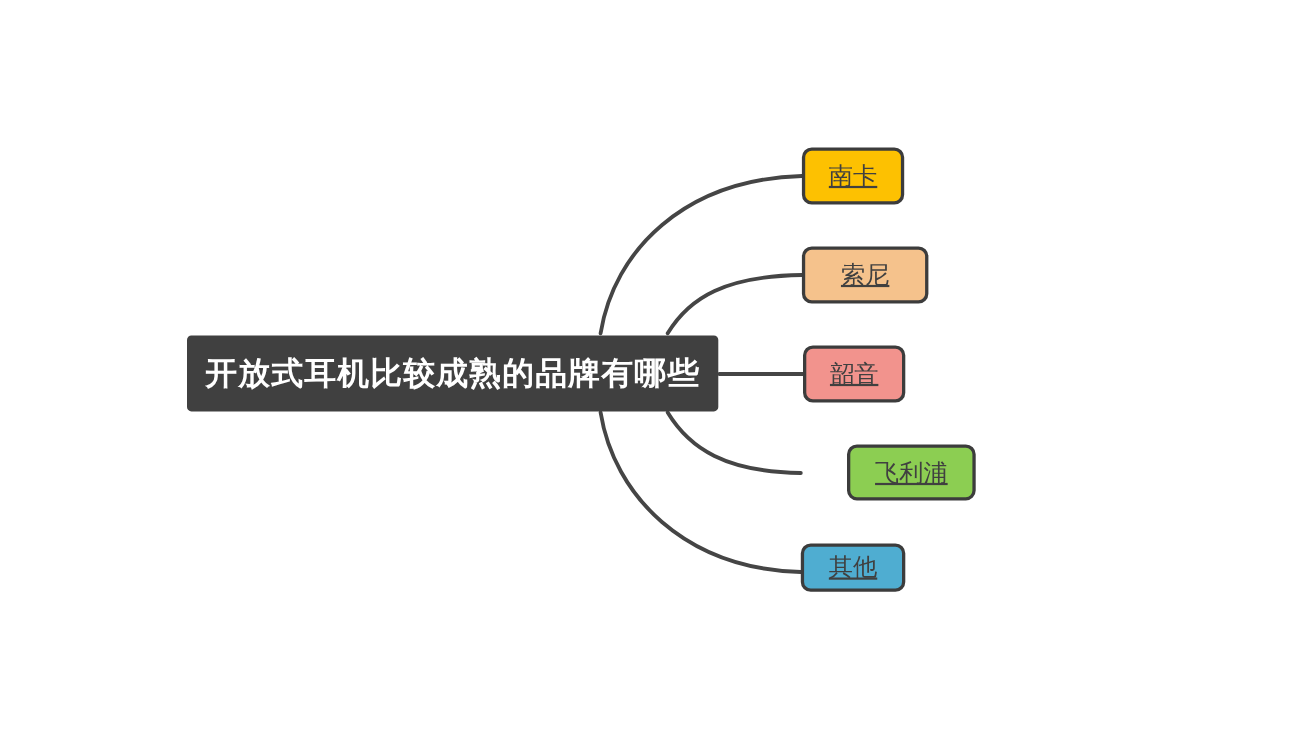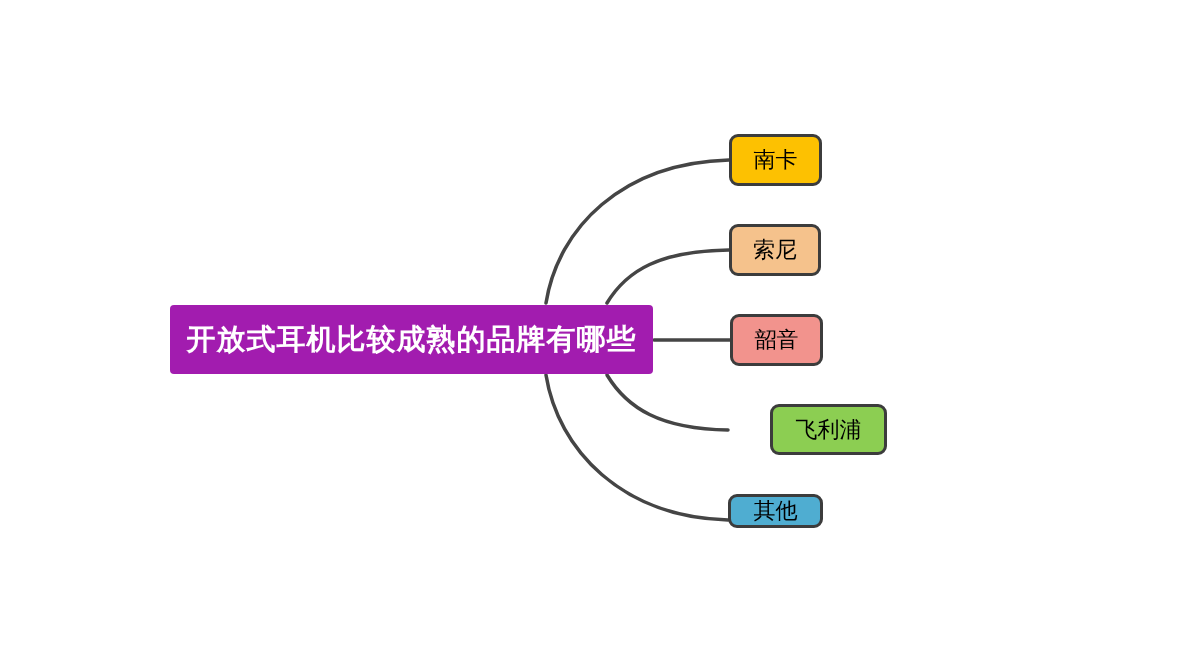--- a/index.html
+++ b/index.html
@@ -45,43 +45,44 @@
     font-size: 29px;
     font-weight: bold;
     letter-spacing: 1px;
     white-space: nowrap;
   }
   .branch-node {
     border: 3px solid #3c3c3c;
     border-radius: 9px;
     font-size: 22px;
     font-weight: 500;
-    color: #000000;
+    color: #404040;
     white-space: nowrap;
+    text-decoration: underline;
   }
   .branch-0 { left: 729px; top: 134px; width: 93px;  height: 52px; }
-  .branch-1 { left: 729px; top: 224px; width: 92px;  height: 52px; }
+  .branch-1 { left: 729px; top: 224px; width: 115px;  height: 52px; }
   .branch-2 { left: 730px; top: 314px; width: 93px;  height: 52px; }
   .branch-3 { left: 728px; top: 404px; width: 117px; height: 51px; }
-  .branch-4 { left: 728px; top: 494px; width: 95px;  height: 34px; }
+  .branch-4 { left: 728px; top: 494px; width: 95px;  height: 44px; }
 </style>
 </head>
 <body>
 
 <div class="canvas" style="background-color: rgb(255, 255, 255);">
 
   <svg class="connectors" viewBox="0 0 1182 669" xmlns="http://www.w3.org/2000/svg">
     <path d="M 546 303 C 558 228 622 163 729 160" style="stroke: rgb(69, 69, 69);"></path>
     <path d="M 607 303 C 627 270 660 251 729 250" style="stroke: rgb(69, 69, 69);"></path>
     <path d="M 654 340 L 730 340" style="stroke: rgb(69, 69, 69);"></path>
     <path d="M 607 375 C 627 408 660 429 728 430" style="stroke: rgb(69, 69, 69);"></path>
     <path d="M 546 375 C 558 450 622 517 728 520" style="stroke: rgb(69, 69, 69);"></path>
   </svg>
 
-  <div class="node root-node" style="background-color: #a21caf; color: rgb(255, 255, 255);">开放式耳机比较成熟的品牌有哪些</div>
+  <div class="node root-node" style="background-color: #404040; color: rgb(255, 255, 255);">开放式耳机比较成熟的品牌有哪些</div>
   <div class="node root-node" style="background: transparent; pointer-events: none; color: rgb(255, 255, 255);"></div>
 
   <div class="node branch-node branch-0" style="background-color: rgb(253, 193, 1);">南卡</div>
 
   <div class="node branch-node branch-1" style="background-color: rgb(245, 194, 140);">索尼</div>
 
   <div class="node branch-node branch-2" style="background-color: rgb(242, 147, 141); text-align: center;">韶音</div>
 
   <div class="node branch-node branch-3" style="background-color: rgb(140, 206, 82); margin-left: 42px;">飞利浦</div>
 

